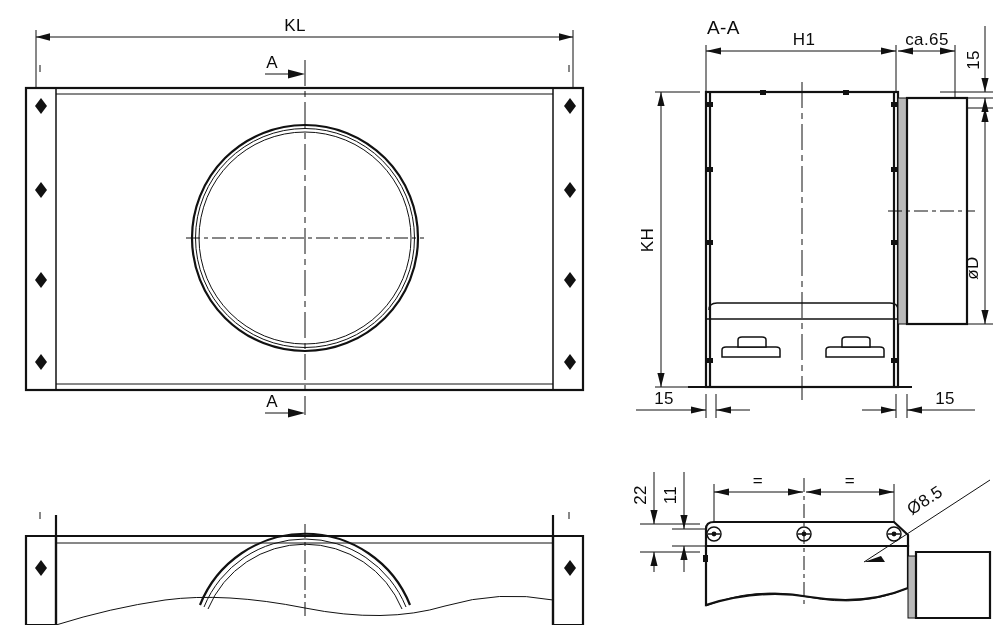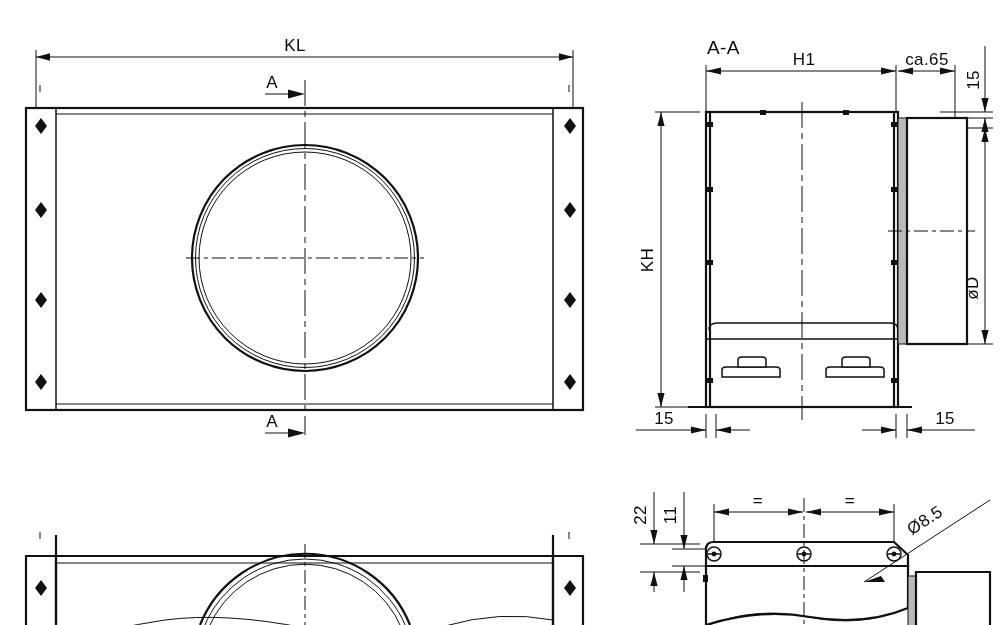--- a/index.html
+++ b/index.html
@@ -1,18 +1,18 @@
 <!DOCTYPE html>
 <html><head>
 <meta charset="utf-8">
 <style>
   html,body{margin:0;padding:0;background:#ffffff;}
   body{width:1000px;height:625px;position:relative;overflow:hidden;
        font-family:"Liberation Sans",sans-serif;color:#0b0b0b;}
-  #sheet{position:absolute;left:0;top:0;width:1000px;height:553px;margin-top:20px;}
+  #sheet{position:absolute;left:0;top:0;width:1000px;height:553px;}
   svg{display:block;}
   .ln{stroke:#111111;fill:none;}
   .thick{stroke-width:2.2;}
   .med{stroke-width:1.5;}
   .thin{stroke-width:1;}
   .dim{stroke:#111111;stroke-width:1;fill:none;}
   .ctr{stroke:#111111;stroke-width:1;fill:none;
        stroke-dasharray:26 5 6 5;}
   .ctrs{stroke:#111111;stroke-width:1;fill:none;
        stroke-dasharray:14 4 4 4;}

